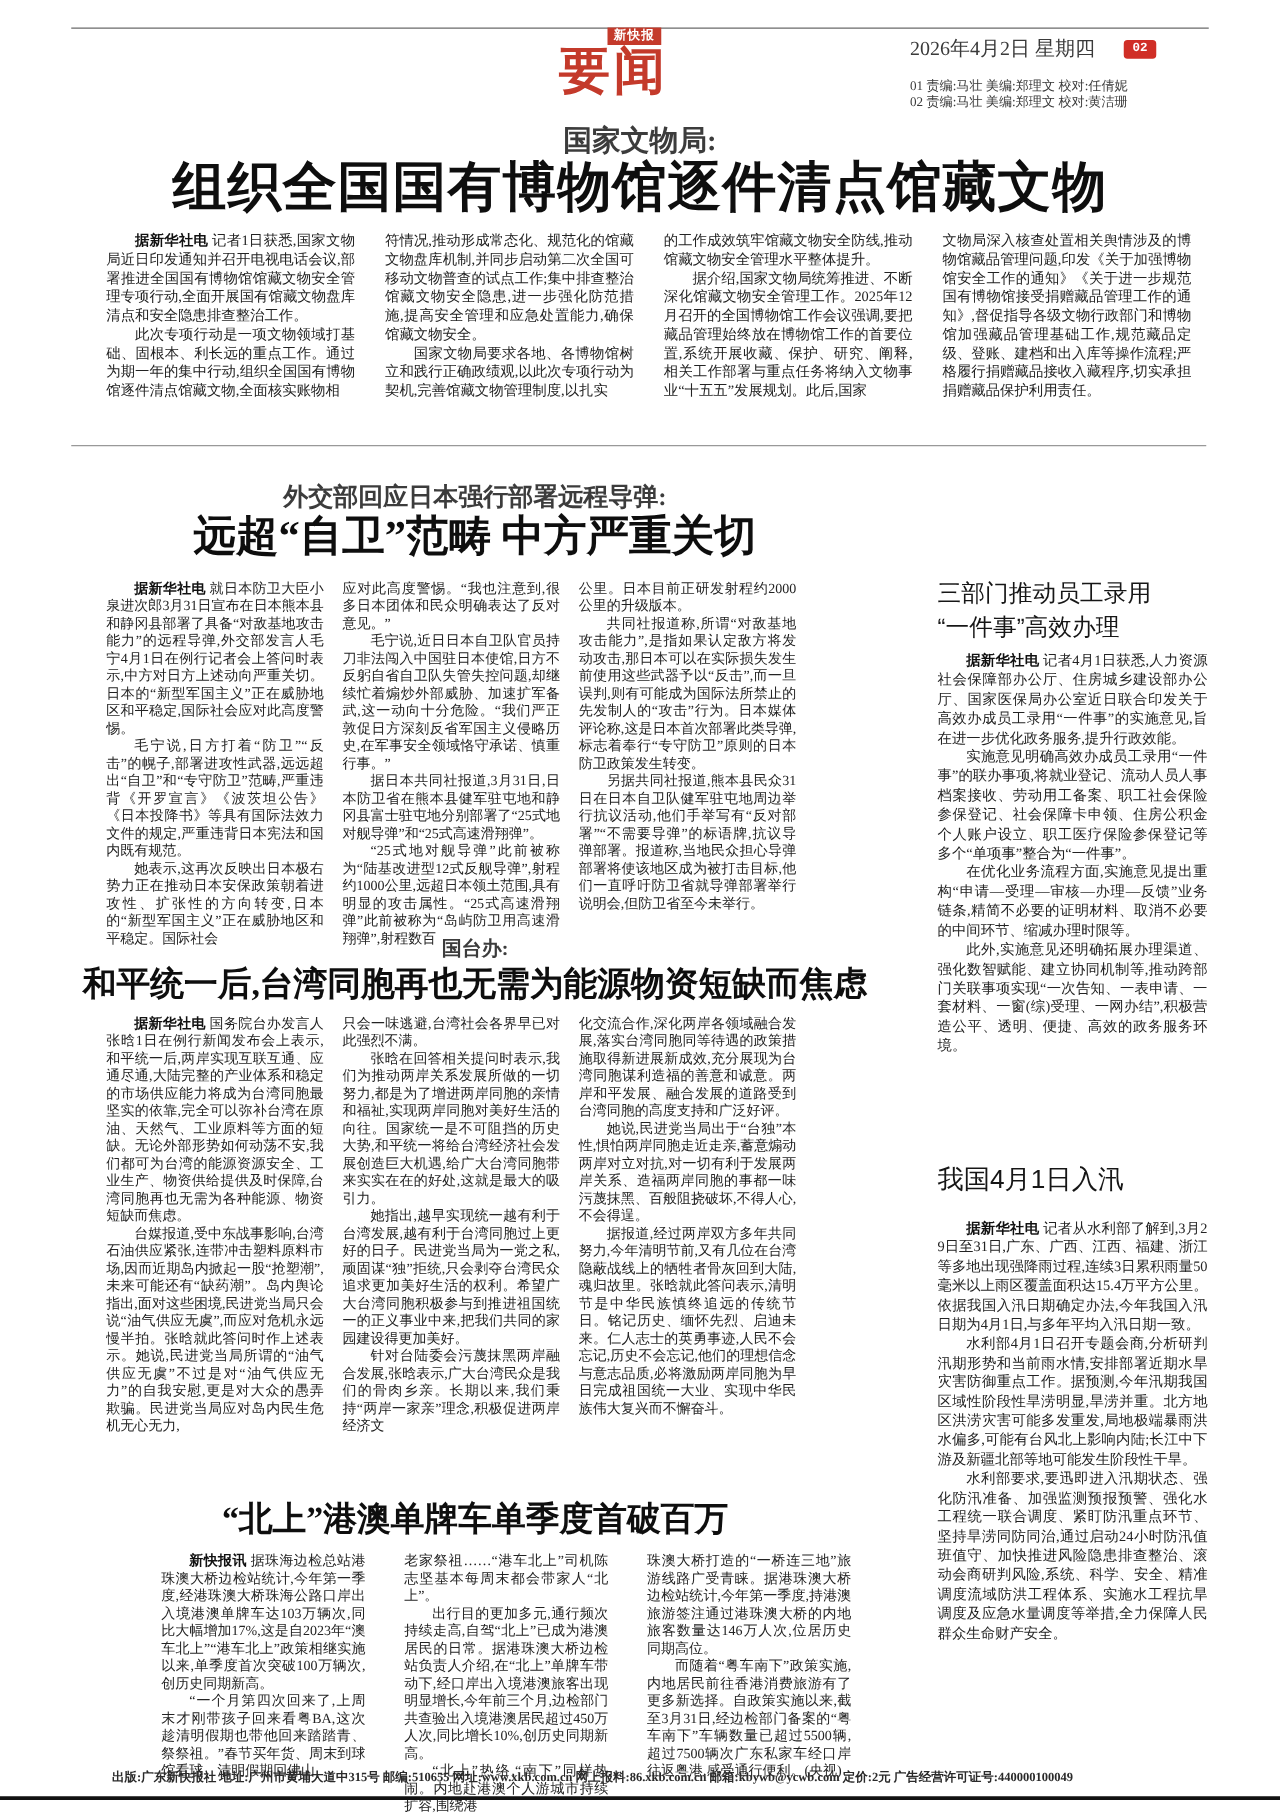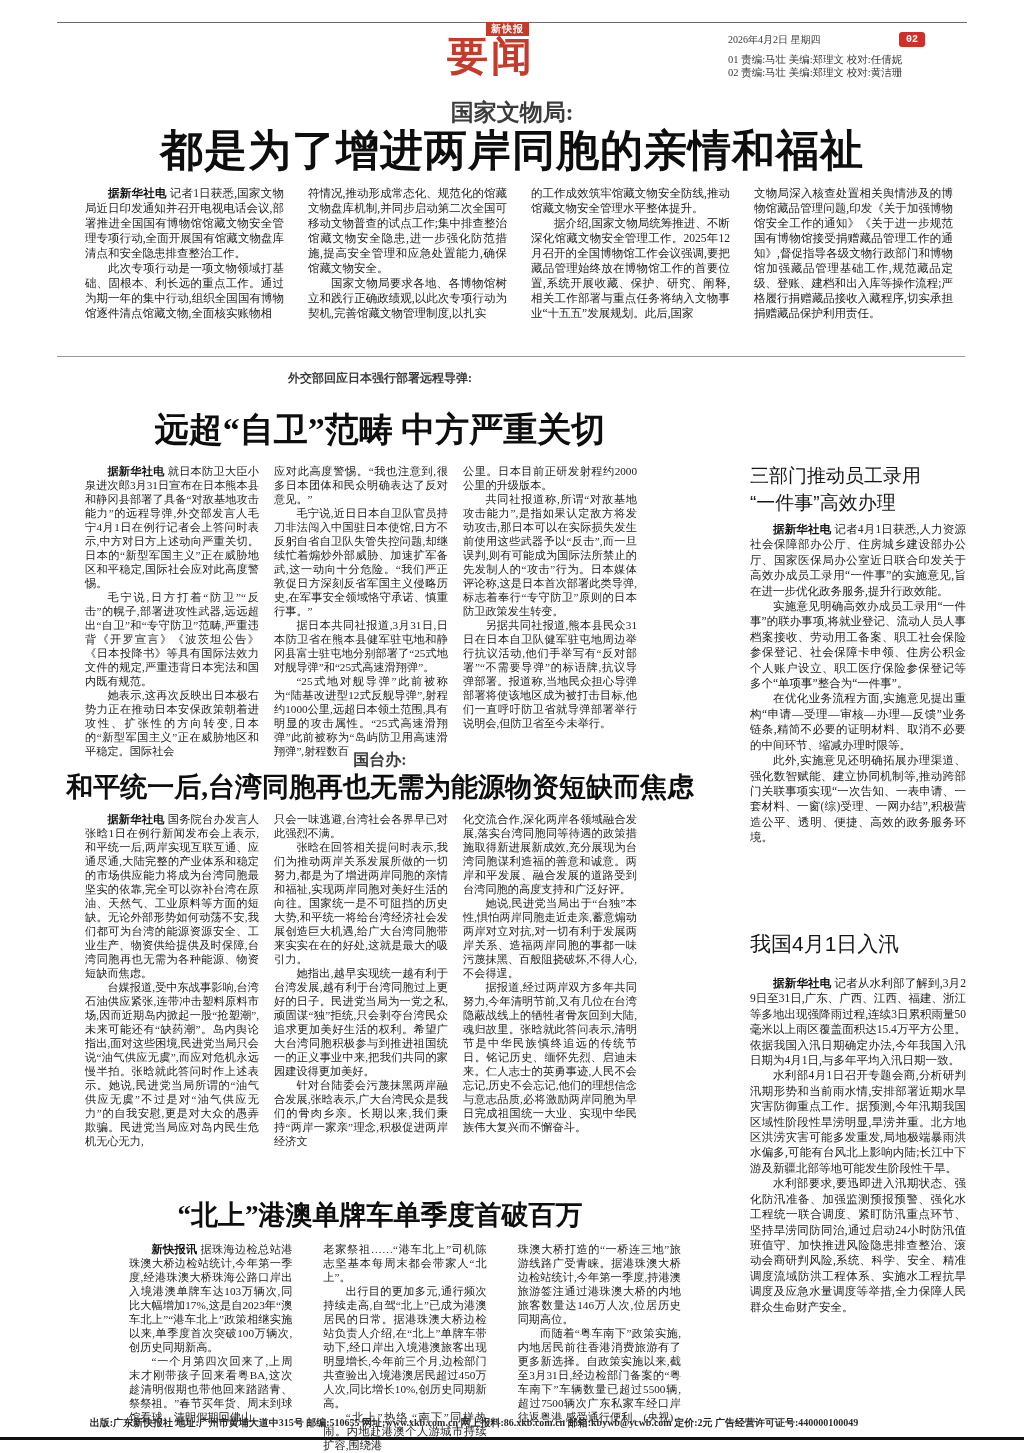--- a/index.html
+++ b/index.html
@@ -6,31 +6,31 @@
   .page{position:relative;width:1024px;height:1453px;margin:0 auto;background:#ffffff;
         font-family:"Liberation Serif","DejaVu Serif",serif;color:#232323;overflow:hidden;}
   .rule{position:absolute;background:#6b6b6b;height:1px;}
   
   .brand-box{position:absolute;left:486px;top:22px;background:#c43a2b;color:#fff;
              font-family:"Liberation Sans","DejaVu Sans",sans-serif;font-weight:bold;
              font-size:10px;line-height:14px;padding:0 5px;letter-spacing:1px;}
   .section-title{position:absolute;left:447px;top:34px;color:#c43a2b;font-weight:900;
                  font-size:41px;line-height:44px;letter-spacing:3px;}
   .dateblock{position:absolute;left:728px;top:33px;color:#3a3a3a;}
-  .date-line{font-size:10px;line-height:14px;margin-bottom:6px;}
+  .date-line{font-size:16px;line-height:14px;margin-bottom:16px;}
   .editor-line{font-size:10.5px;line-height:13px;}
   .page-badge{position:absolute;left:899px;top:32px;width:26px;height:15px;background:#d02e26;
               color:#fff;font-family:Liberation Mono, monospace;font-weight:bold;
               font-size:10px;line-height:15px;text-align:center;border-radius:3px;}
   
   .kicker{position:absolute;text-align:center;color:#3c3c3c;font-weight:600;}
   .headline{position:absolute;text-align:center;color:#0e0e0e;font-weight:900;margin:0;}
   .k1{left:60px;width:904px;top:100px;font-size:23px;line-height:26px;}
   .h1{left:60px;width:904px;top:127px;font-size:43px;line-height:48px;letter-spacing:1px;}
-  .k2{left:60px;width:640px;top:368px;font-size:12px;line-height:20px;}
+  .k2{left:60px;width:640px;top:388px;font-size:20px;line-height:20px;}
   .h2{left:60px;width:640px;top:410px;font-size:34px;line-height:40px;}
   .k3{left:60px;width:640px;top:750px;font-size:16px;line-height:19px;}
   .h3{left:60px;width:640px;top:770px;font-size:27px;line-height:34px;}
   .h4{left:60px;width:640px;top:1198px;font-size:27px;line-height:34px;}
   
   .body-block{position:absolute;display:flex;}
   .b1{left:85px;top:186px;width:868px;gap:24px;font-size:11.5px;line-height:15px;}
   .b2{left:85px;top:464px;width:552px;gap:15px;font-size:11.2px;line-height:14px;}
   .b3{left:85px;top:812px;width:552px;gap:15px;font-size:11.2px;line-height:14px;}
   .b4{left:85px;top:1242px;width:552px;gap:31px;font-size:11.2px;line-height:14px;margin-left:44px;}
@@ -58,21 +58,21 @@
   <div class="brand-box">新快报</div>
   <div class="section-title">要闻</div>
   <div class="dateblock">
     <div class="date-line">2026年4月2日 星期四</div>
     <div class="editor-line">01 责编:马壮  美编:郑理文  校对:任倩妮</div>
     <div class="editor-line">02 责编:马壮  美编:郑理文  校对:黄洁珊</div>
   </div>
   <div class="page-badge">02</div>
 
   <div class="kicker k1">国家文物局:</div>
-  <h1 class="headline h1">都是为了增进两岸同胞的亲情和福祉</h1>
+  <h1 class="headline h1">组织全国国有博物馆逐件清点馆藏文物</h1>
   <div class="body-block b1">
     <div class="col">
       <p class="para"><b class="lead">据新华社电</b><span> 记者1日获悉,国家文物局近日印发通知并召开电视电话会议,部署推进全国国有博物馆馆藏文物安全管理专项行动,全面开展国有馆藏文物盘库清点和安全隐患排查整治工作。</span></p>
       <p class="para">此次专项行动是一项文物领域打基础、固根本、利长远的重点工作。通过为期一年的集中行动,组织全国国有博物馆逐件清点馆藏文物,全面核实账物相</p>
     </div>
     <div class="col">
       <p class="para cont">符情况,推动形成常态化、规范化的馆藏文物盘库机制,并同步启动第二次全国可移动文物普查的试点工作;集中排查整治馆藏文物安全隐患,进一步强化防范措施,提高安全管理和应急处置能力,确保馆藏文物安全。</p>
       <p class="para">国家文物局要求各地、各博物馆树立和践行正确政绩观,以此次专项行动为契机,完善馆藏文物管理制度,以扎实</p>
     </div>
     <div class="col">

